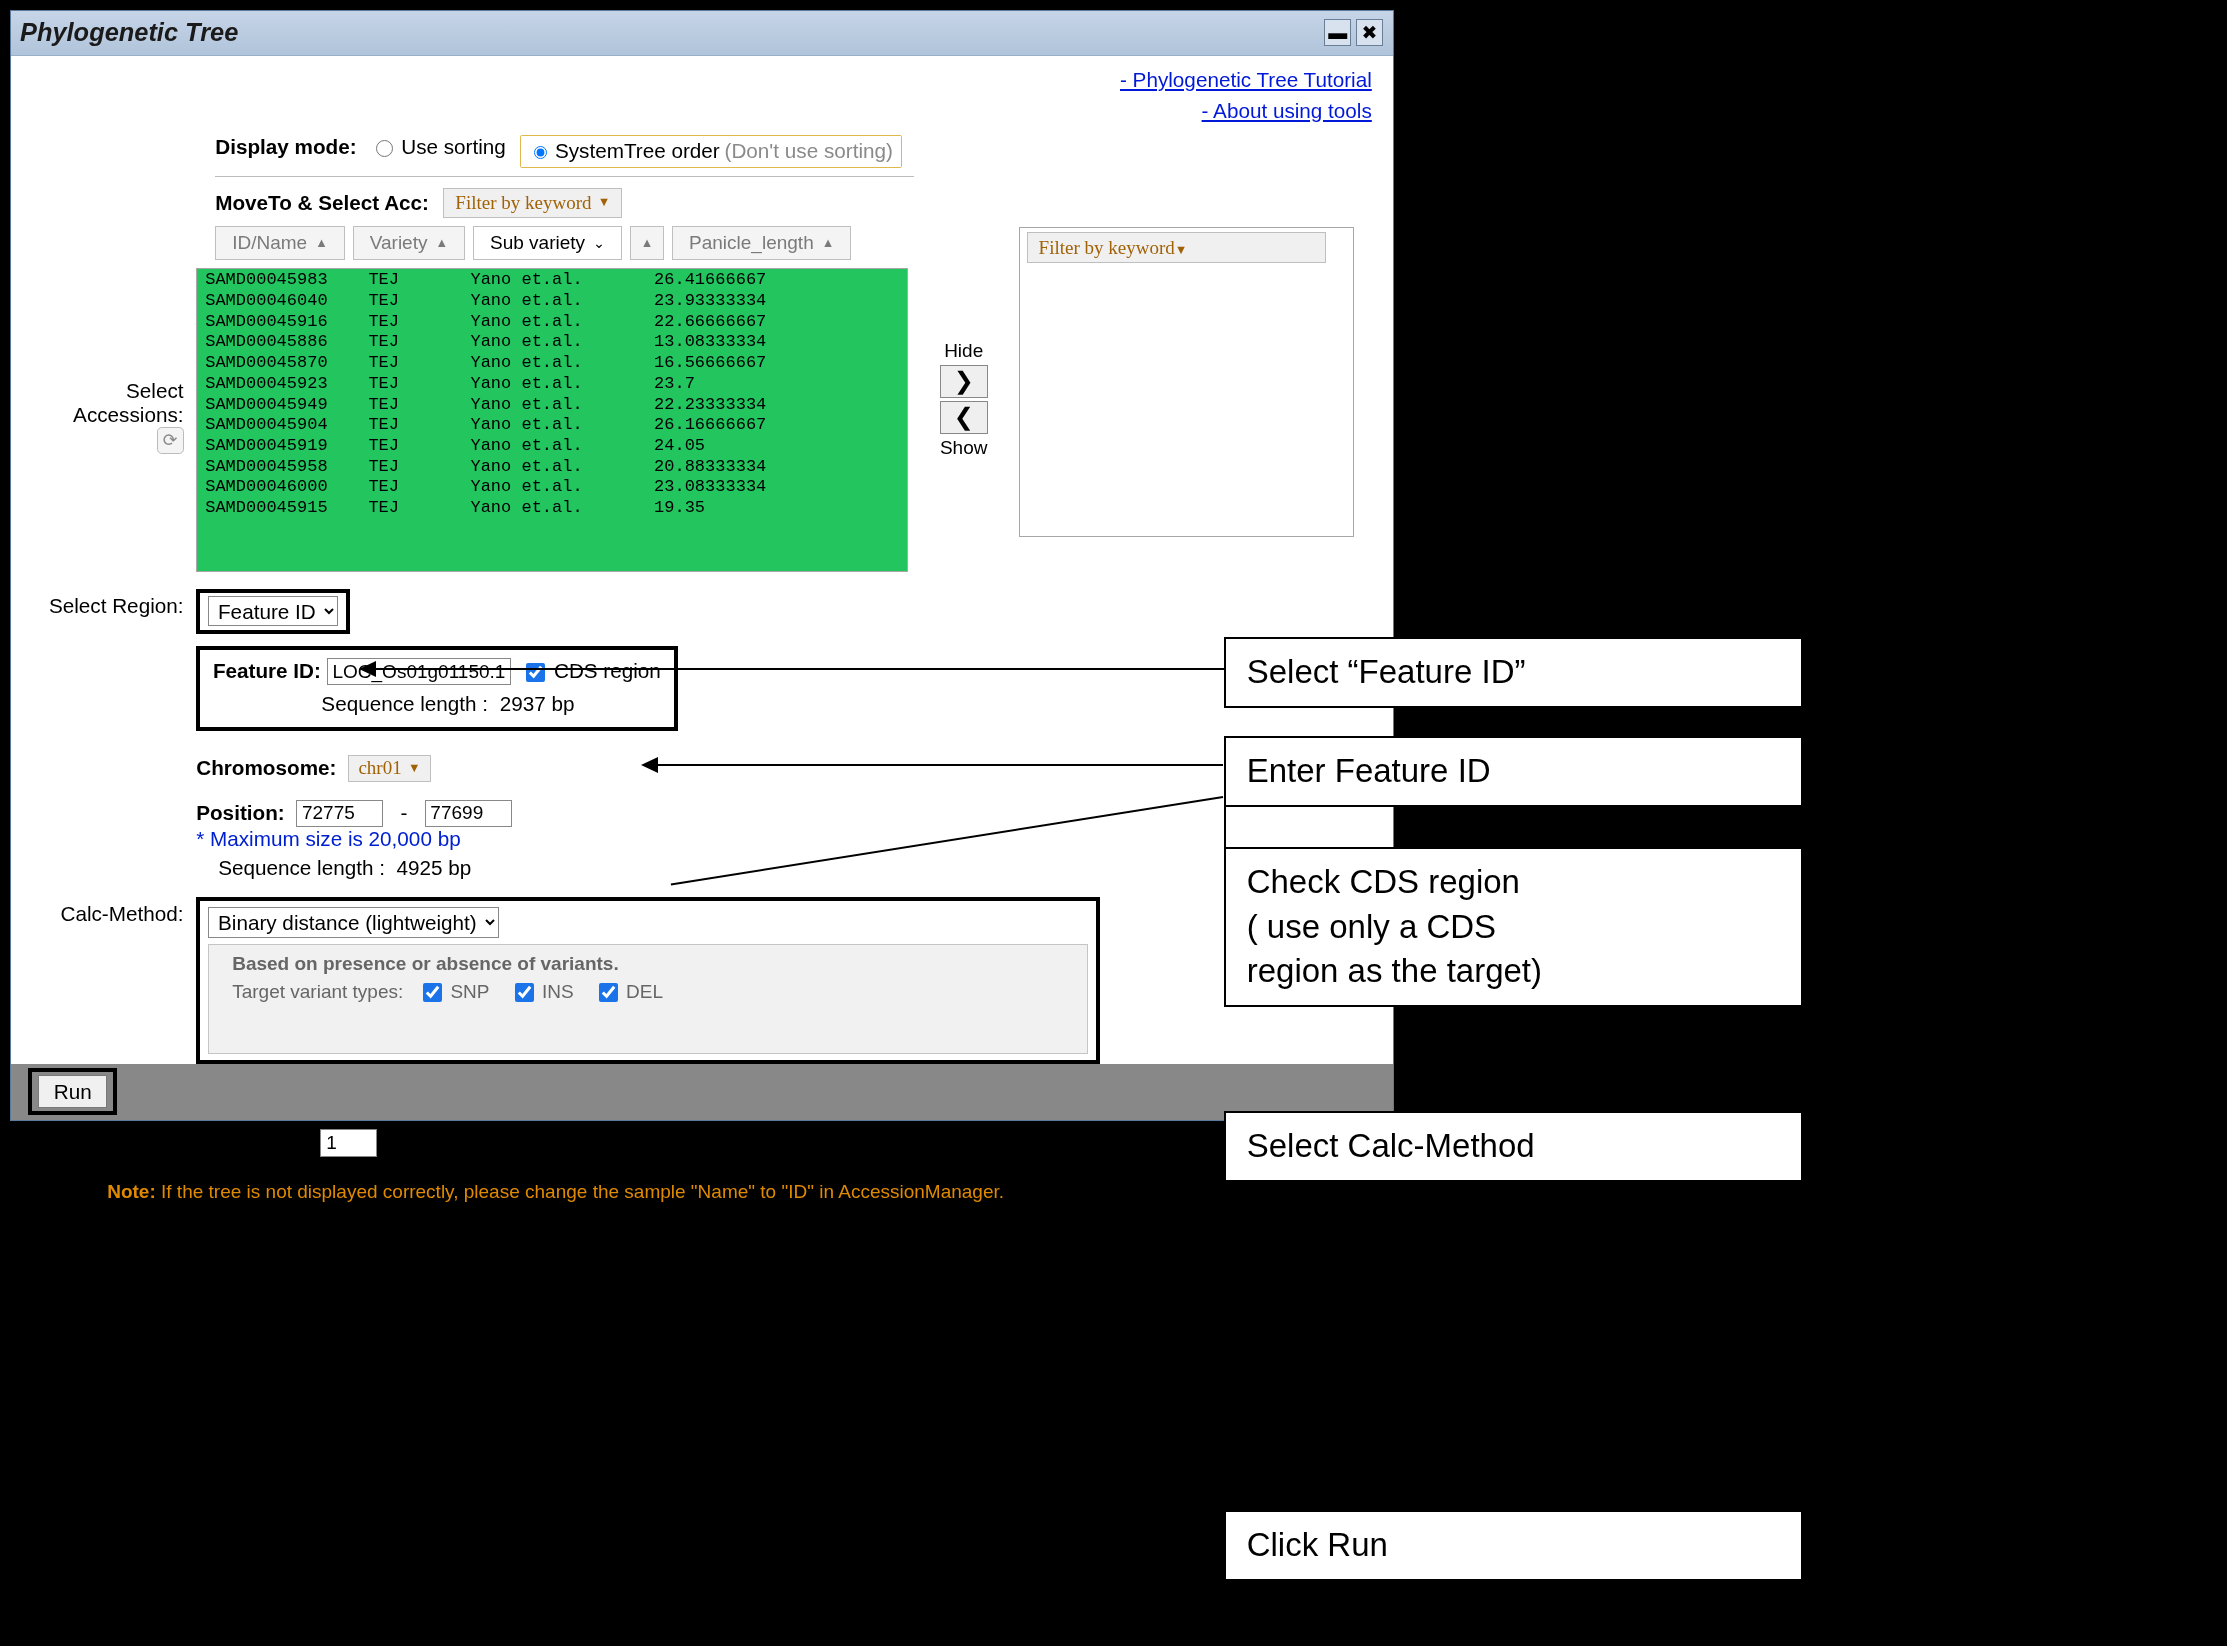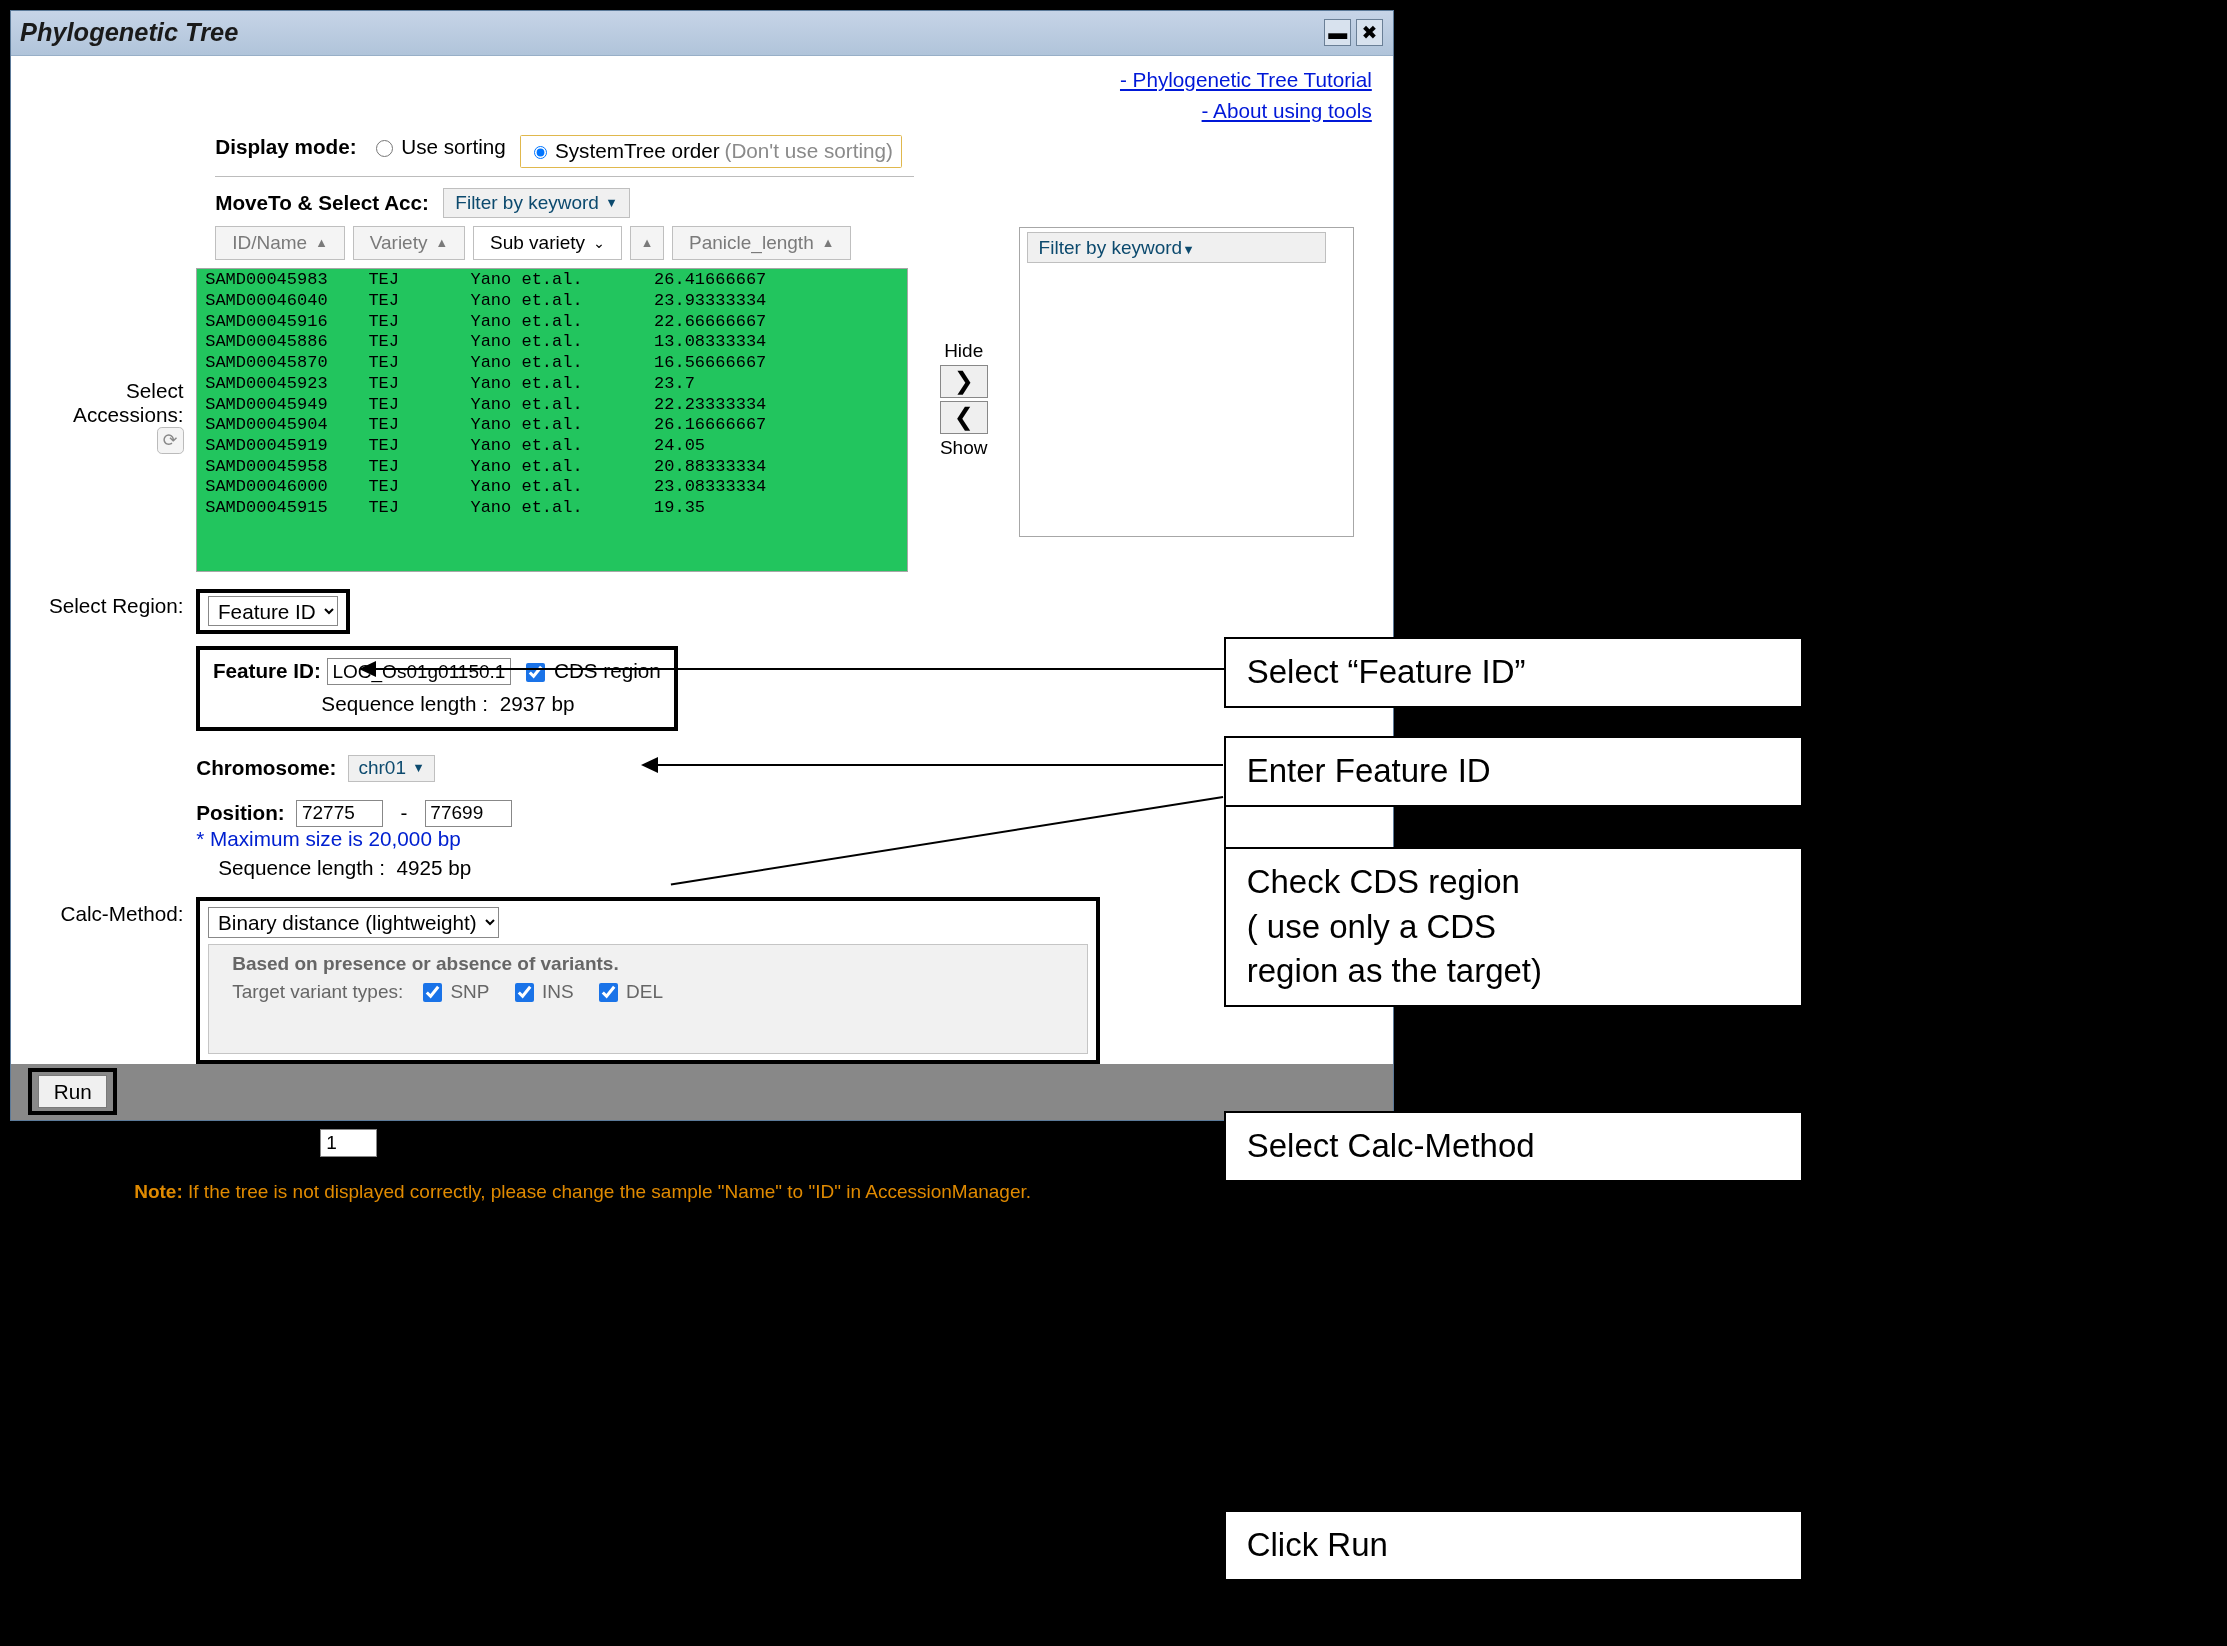--- a/index.html
+++ b/index.html
@@ -83,21 +83,21 @@
   .systree-sel{
     border:1.6px solid #e0b84d; padding:3.2px 8px; border-radius:1.6px;
     display:inline-flex;align-items:center;gap:4.8px;
   }
   .graytext{color:#8a8a8a;}
   hr.soft{border:none;border-top:0.8px solid #bcbcbc;margin:8px 0 11px 0;}
 
   .moveto-row{display:flex;align-items:center;gap:14.3px;font-size:20.7px;}
   .filterbtn{
     border:0.8px solid #bfbfbf;background:#f0f0f0;
-    padding:3.2px 11px;color:#0c4a6e;font-family:Liberation Sans, sans-serif;font-size:19px;
+    padding:3.2px 11px;color:#a16207;font-family:Liberation Serif, serif;font-size:19px;
     display:inline-flex;align-items:center;gap:6.4px;
   }
   .tri{font-size:12.7px;}
 
   .cols-row{display:flex;gap:8px;margin:8px 0;}
   .colbtn{
     border:0.8px solid #bfbfbf;background:#f4f4f4;
     padding:4.8px 16px;color:#7a7a7a;font-size:19px;
     display:inline-flex;align-items:center;gap:8px;
   }
@@ -327,21 +327,21 @@
           <b>Quality:  &gt;=</b>&nbsp;&nbsp;
           <input class="txt-in" style="width: 57px;" value="1">
         </div>
         <div>
           <b>DEPTH:  &gt;=</b>&nbsp;&nbsp;
           <input class="txt-in" style="width: 57px;" value="1">
         </div>
       </div>
     </div>
 
-    <div class="note" style="margin-left:103px;margin-top:24px;">
+    <div class="note" style="margin-left:76px;margin-top:24px;">
       <b>Note:</b>
       <span>If the tree is not displayed correctly, please change the sample "Name" to "ID" in AccessionManager.</span>
     </div>
   </div>
 
   <div class="footer">
     <span class="run-box">
       <button class="run-btn">Run</button>
     </span>
   </div>

